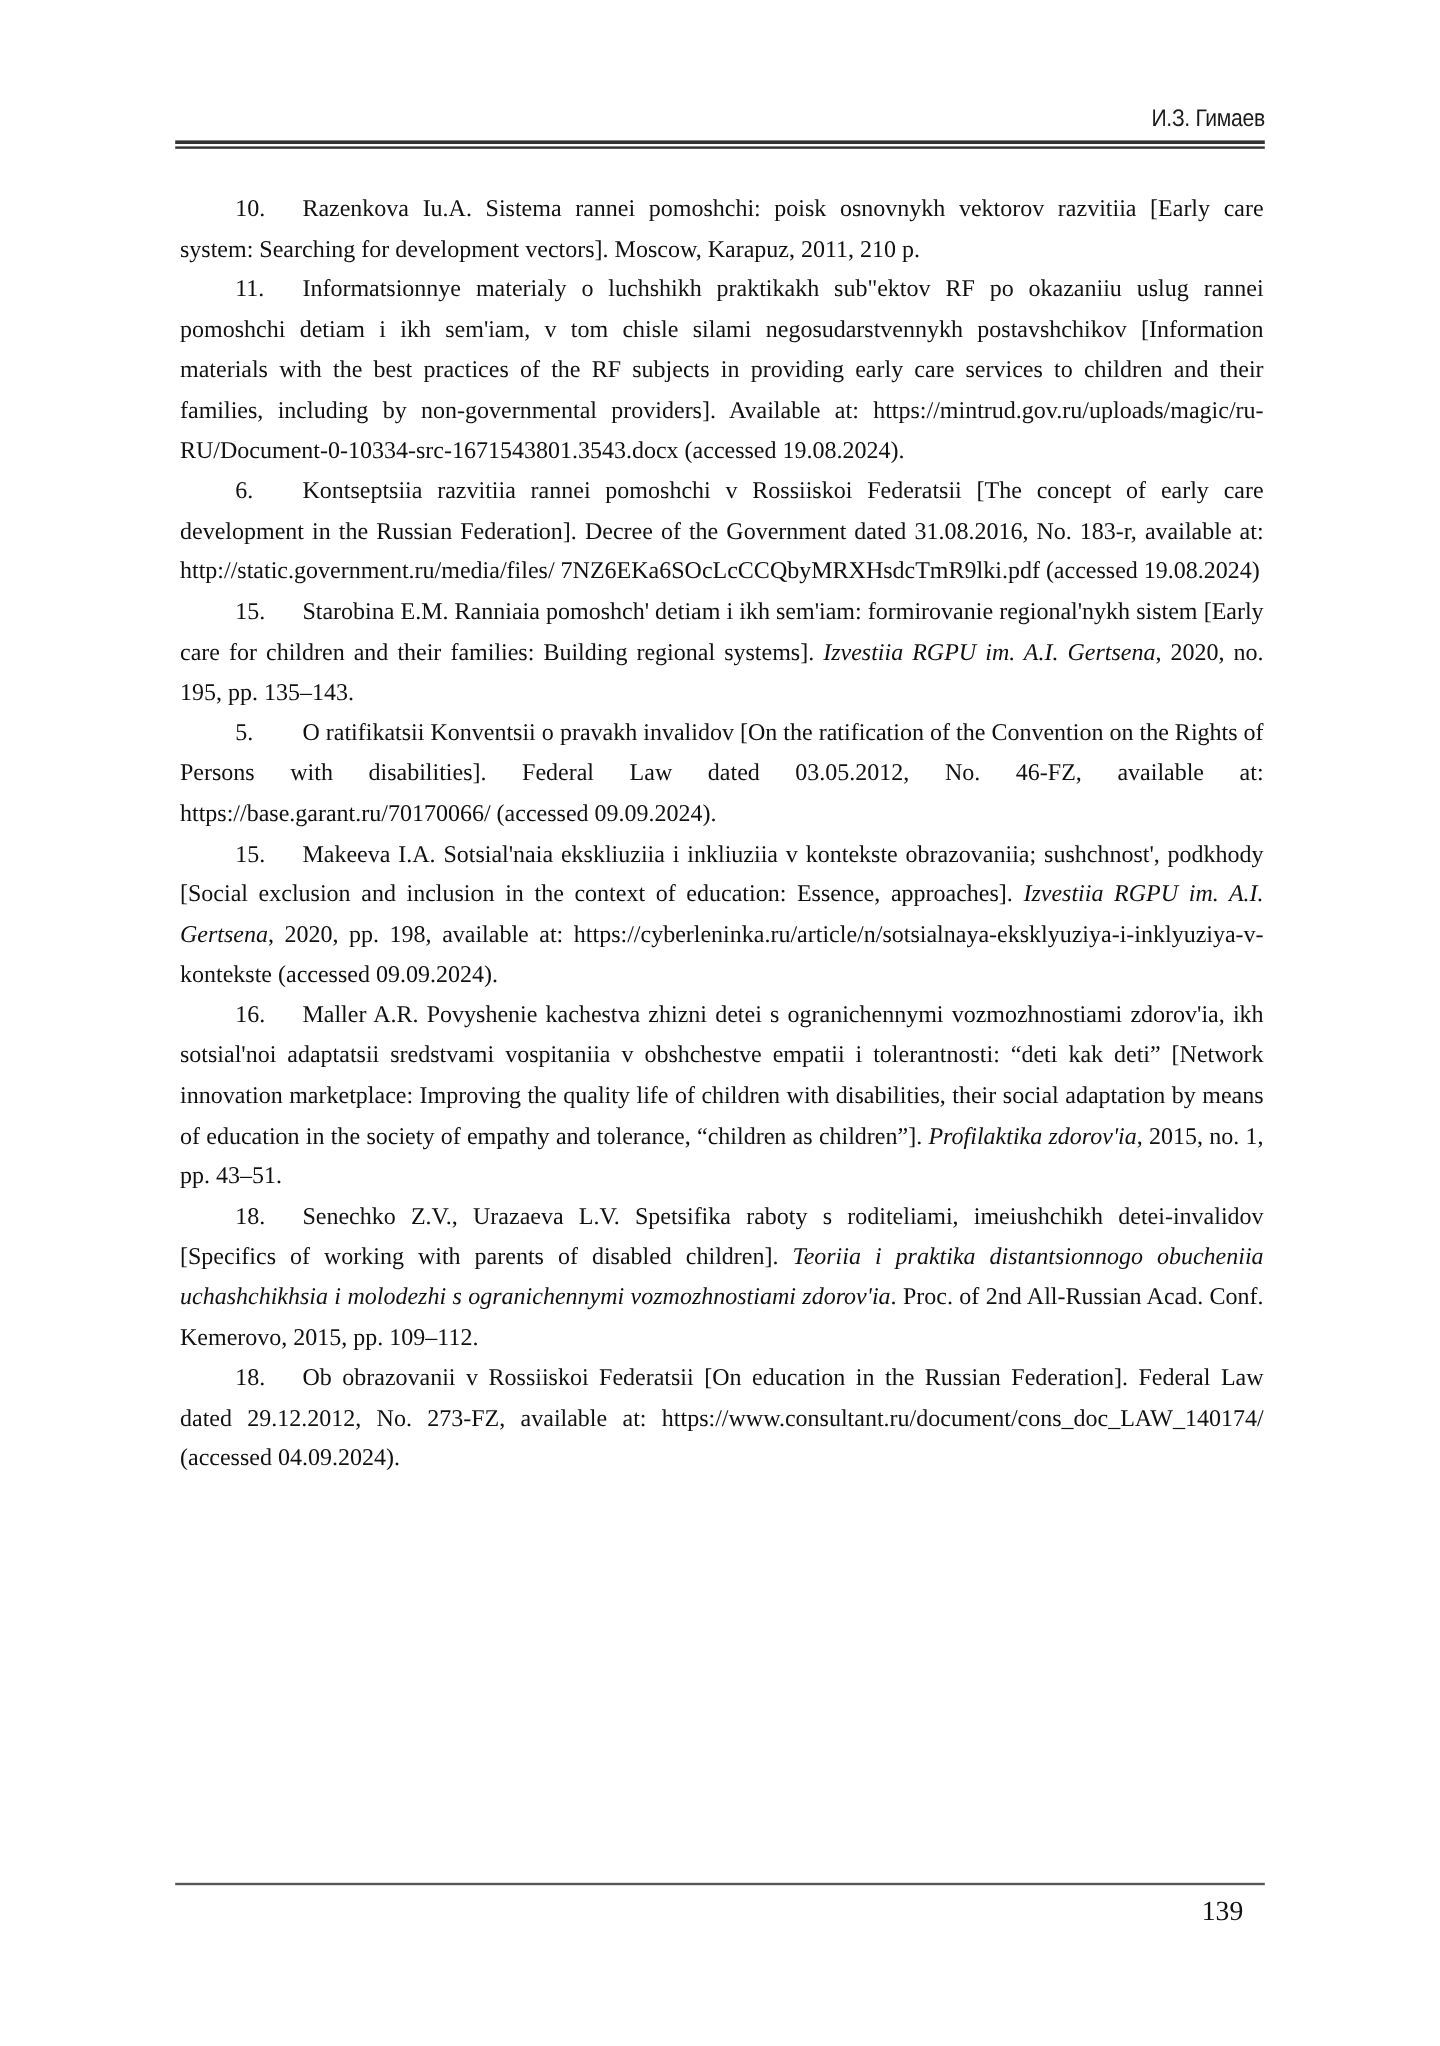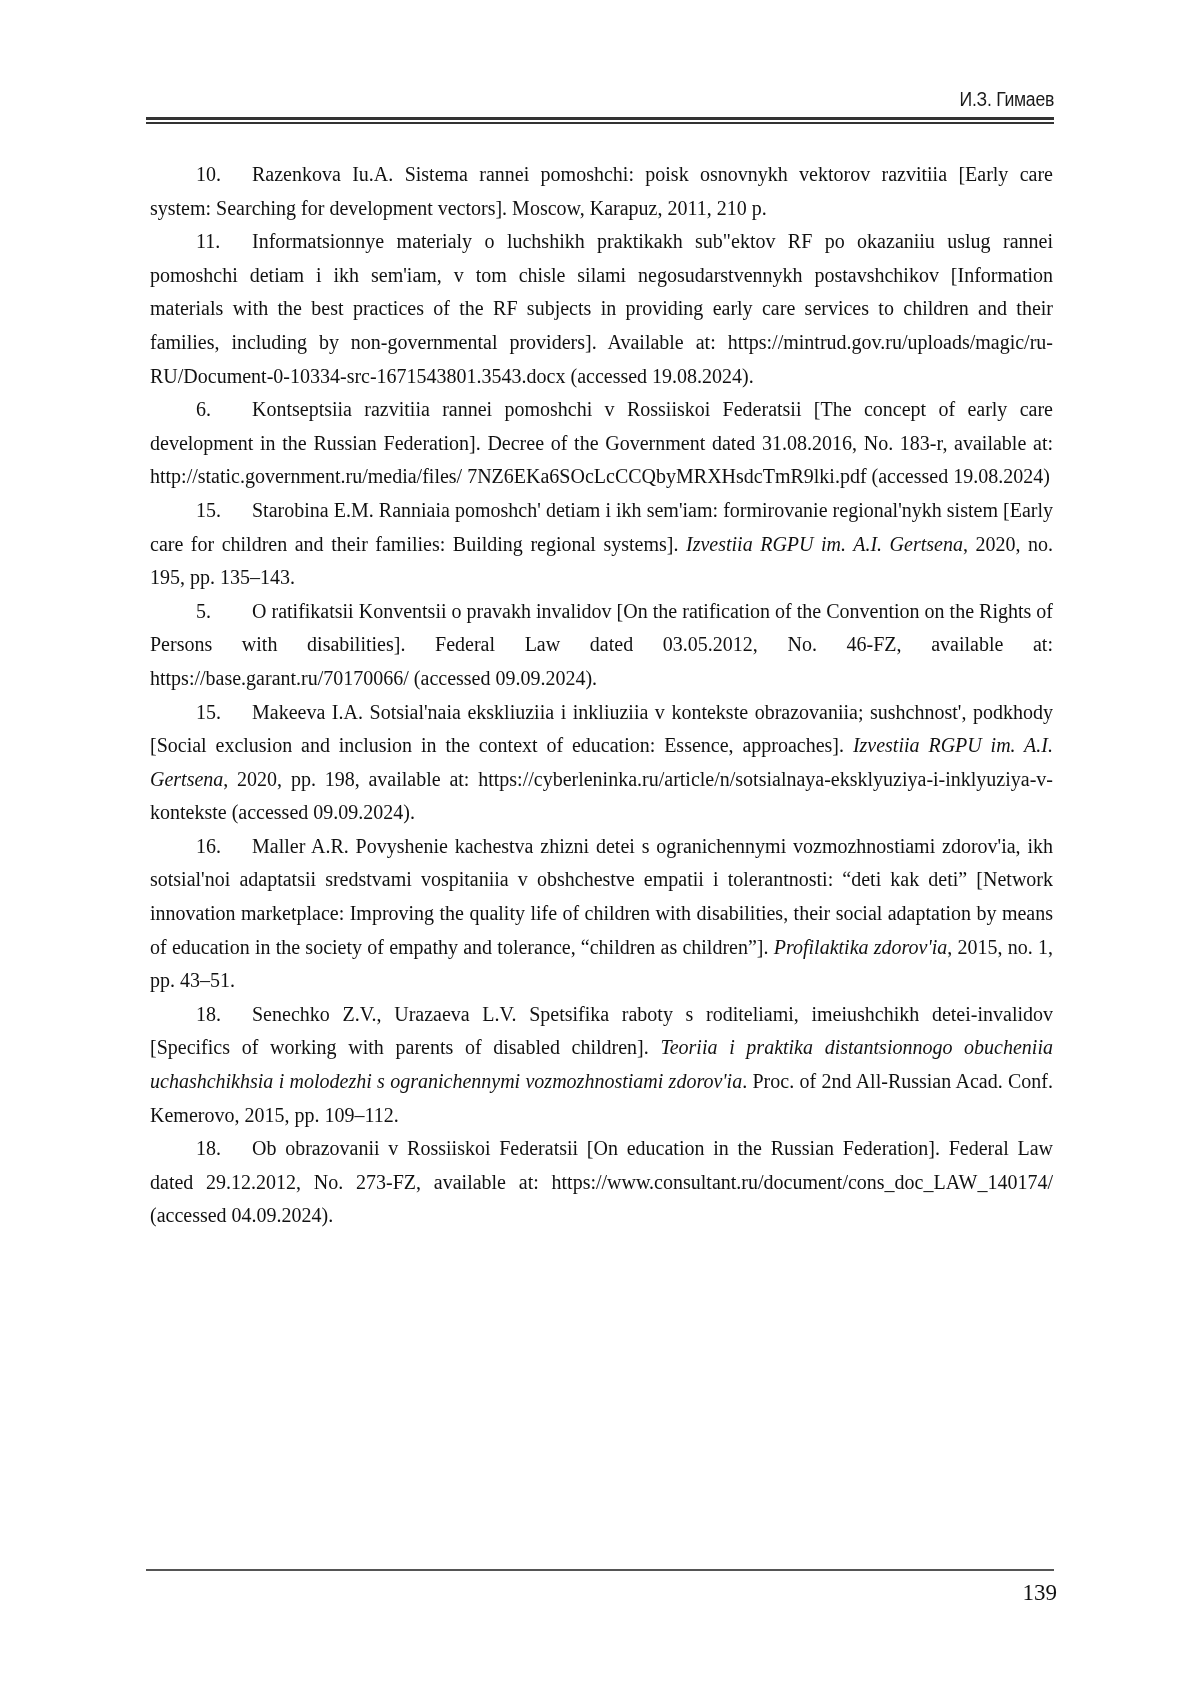--- a/index.html
+++ b/index.html
@@ -69,21 +69,21 @@
     .foot-rule {
       position: absolute;
       left: 146px;
       top: 1569px;
       width: 908px;
       height: 2px;
       background: #555555;
     }
     .page-number {
       position: absolute;
-      left: 153px;
+      left: 132px;
       top: 1580px;
       width: 904px;
       text-align: right;
       font-family: "Liberation Serif", serif;
       font-size: 23px;
       color: #111111;
     }
   </style>
 </head>
 <body>

